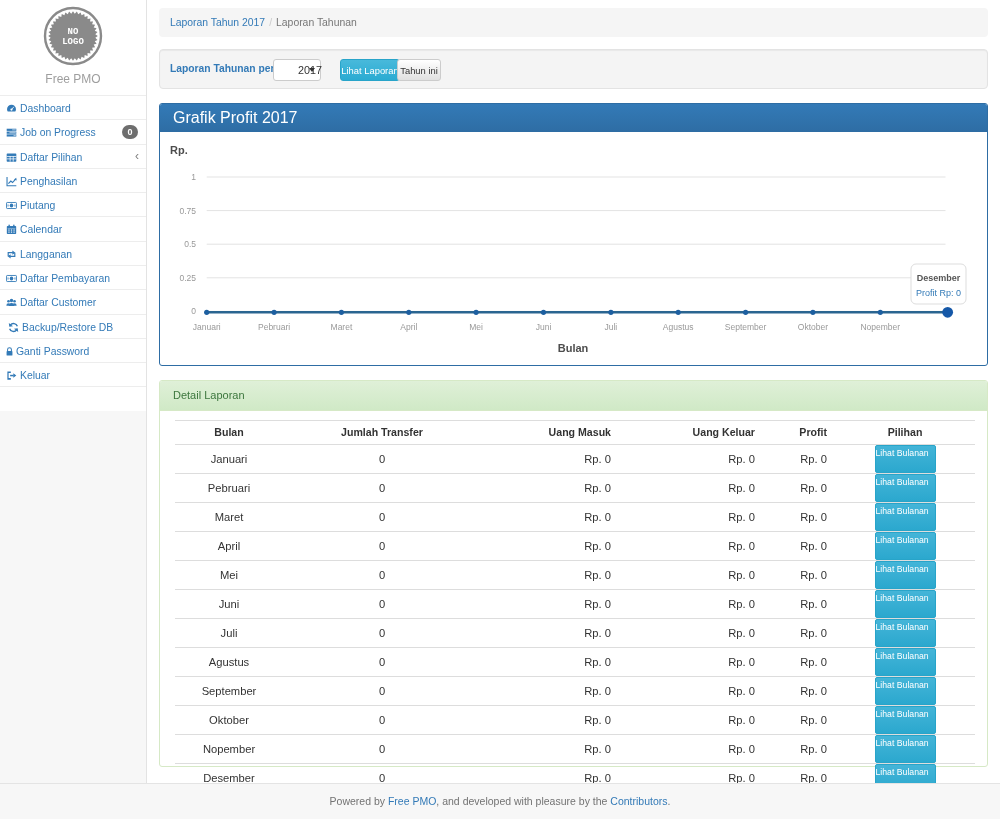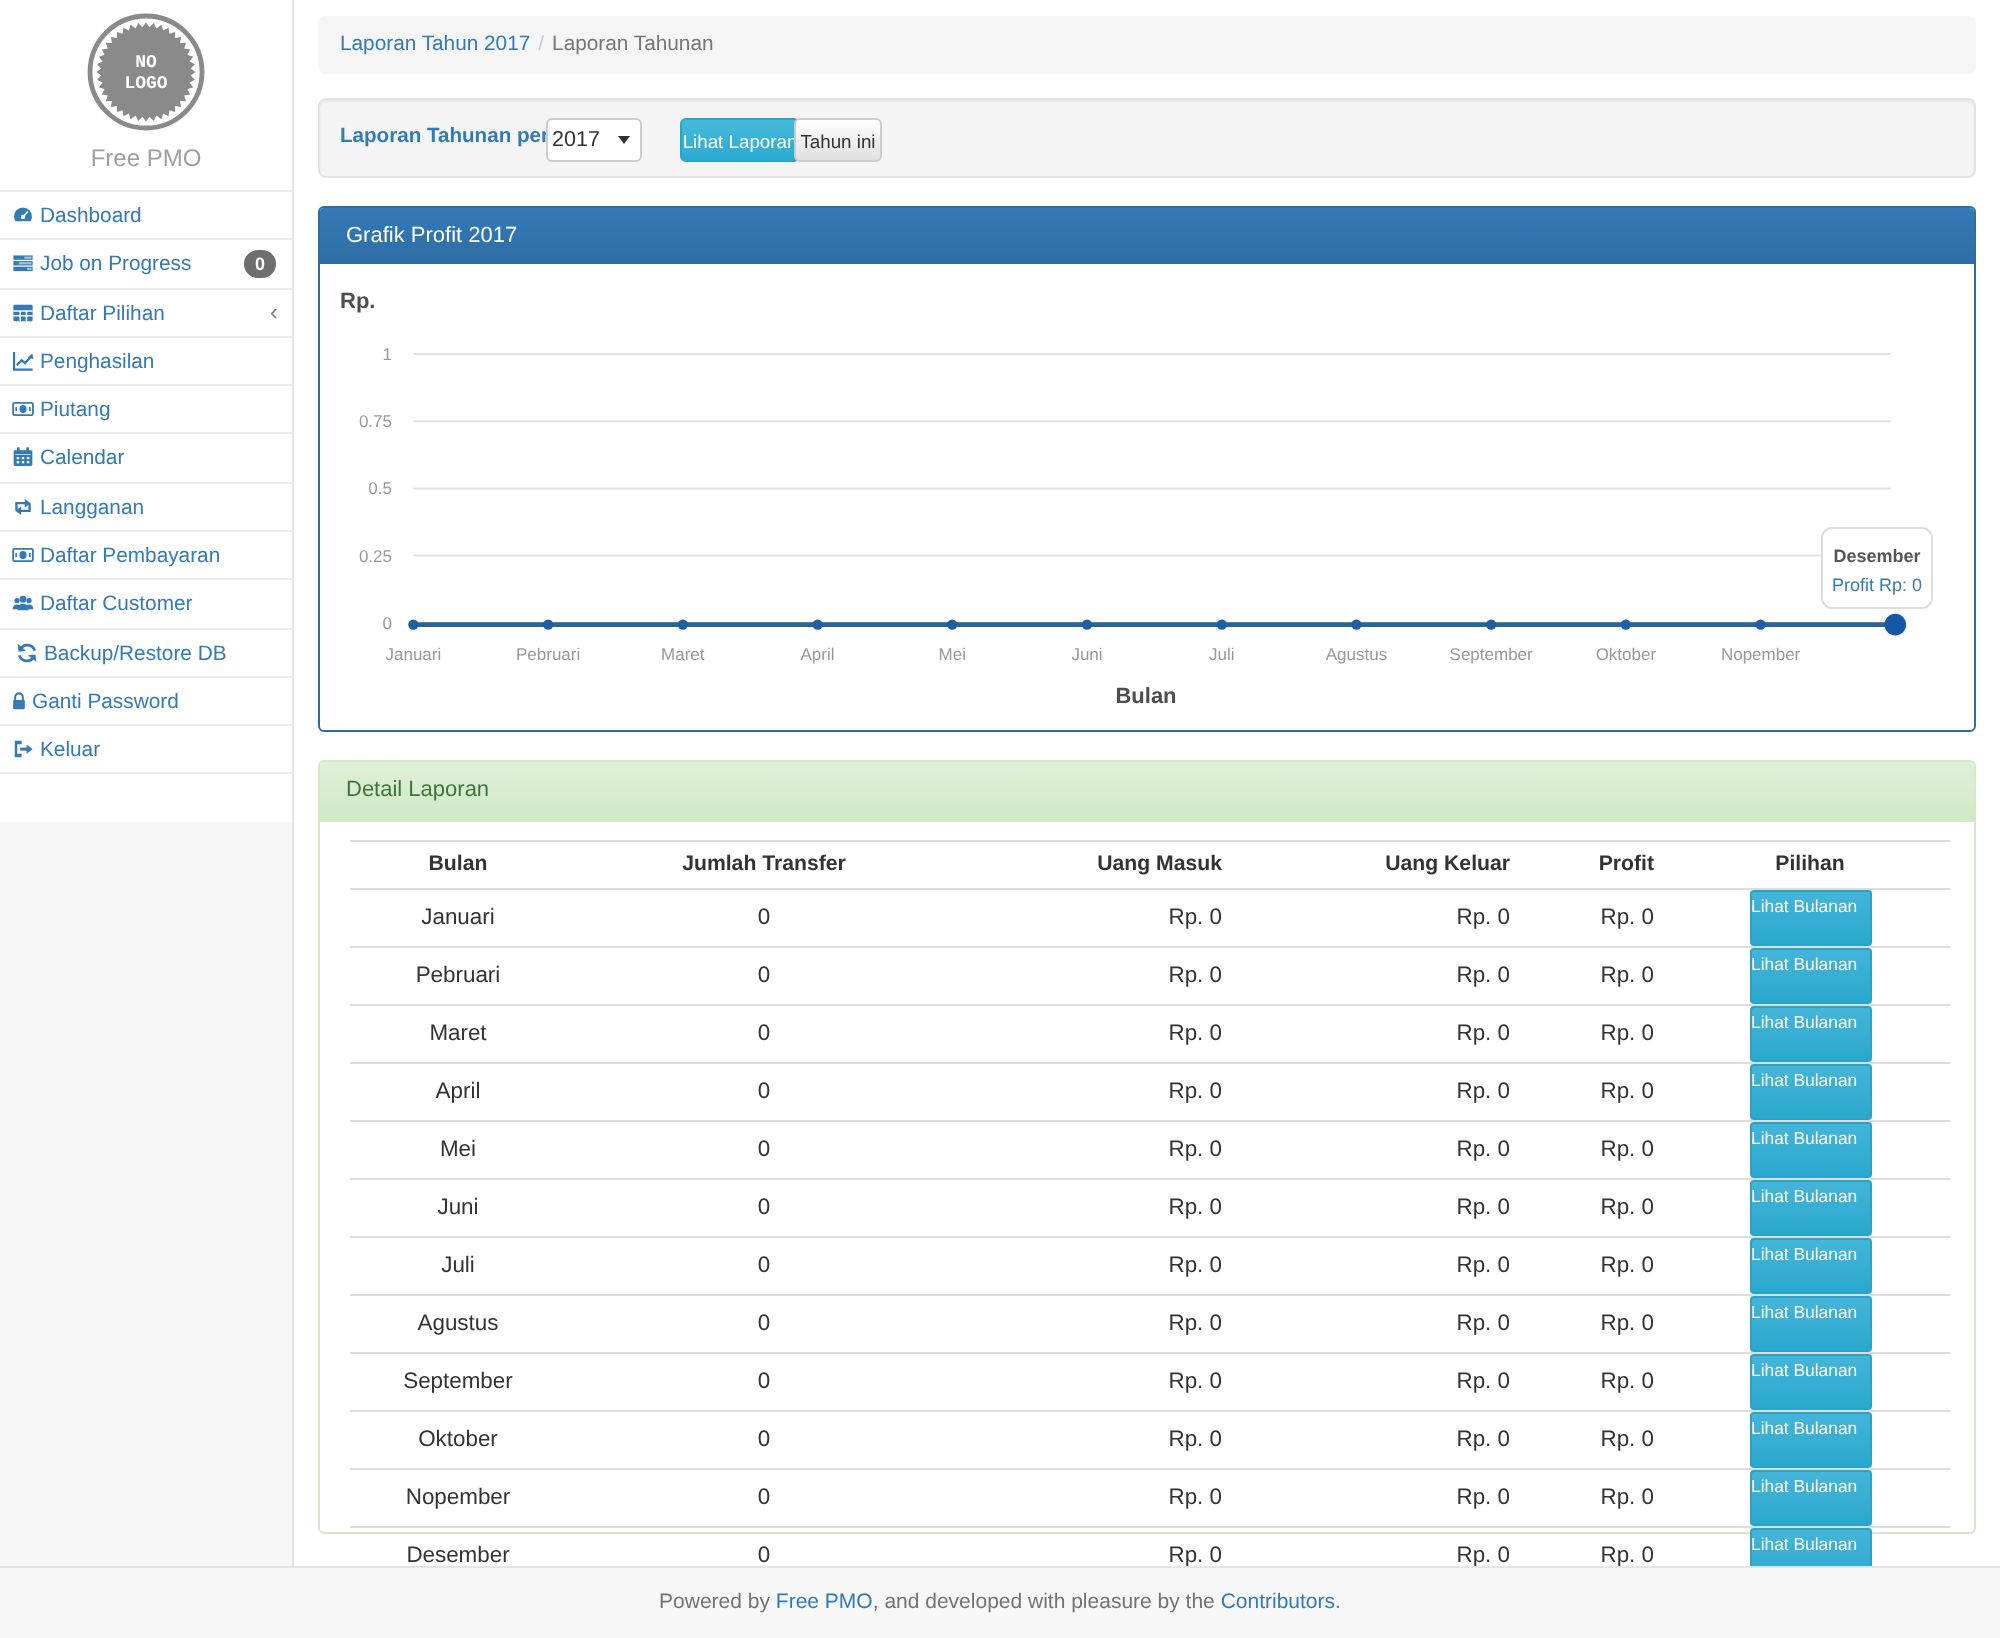--- a/index.html
+++ b/index.html
@@ -19,29 +19,29 @@
 #menu .chev { position:absolute; right:7px; top:0; color:#808080; font-size:12px; }
 
 
 #crumb { left:159px; top:8px; width:829px; height:29px; background:#f5f5f5; border-radius:4px; font-size:10.4px; line-height:29px; padding-left:11px; color:#777; }
 #crumb a { color:#337ab7; text-decoration:none; }
 #crumb .sep { color:#ccc; padding:0 4px; }
 
 
 #well { left:159px; top:49px; width:829px; height:40px; background:#f4f4f4; border:1px solid #e3e3e3; border-radius:4px; box-shadow:inset 0 1px 1px rgba(0,0,0,.05); }
 #well .lbl { position:absolute; left:10px; top:0; line-height:38px; font-size:10.3px; font-weight:bold; color:#337ab7; }
-#well .sel { position:absolute; left:113px; top:9px; width:48px; height:22px; background:#fff; border:1px solid #ccc; border-radius:3px; font-size:10.8px; color:#333; line-height:20px; padding-left:2px; }
+#well .sel { position:absolute; left:113px; top:9px; width:48px; height:22px; background:#fff; border:1px solid #ccc; border-radius:3px; font-size:10.8px; color:#333; line-height:20px; padding-left:24px; }
 #well .sel .car { position:absolute; right:5px; top:8px; width:0; height:0; border-left:3.5px solid transparent; border-right:3.5px solid transparent; border-top:4px solid #333; }
 .btn { display:inline-block; text-align:center; border-radius:3px; font-size:9.4px; }
 #btn-lihat { position:absolute; left:165px; top:9px; width:60px; height:22px; line-height:21px; color:#fff; background:linear-gradient(#48b9db,#2aabd2); border:1px solid #28a4c9;margin-left:15px; }
 #btn-tahun { position:absolute; left:237px; top:9px; width:44px; height:22px; line-height:21px; color:#333; background:linear-gradient(#fff,#e0e0e0); border:1px solid #ccc; }
 
 
 #chartpanel { left:159px; top:103px; width:829px; height:263px; border:1px solid #2e6da4; border-radius:3px; background:#fff; }
-#chartpanel .hd { height:28px; background:linear-gradient(#337ab7,#2e6da4); color:#fff; font-size:11px; line-height:28px; padding-left:13px; border-radius:2px 2px 0 0; }
+#chartpanel .hd { height:28px; background:linear-gradient(#337ab7,#2e6da4); color:#fff; font-size:16px; line-height:28px; padding-left:13px; border-radius:2px 2px 0 0; }
 
 
 #detailpanel { left:159px; top:380px; width:829px; height:387px; border:1px solid #d6e9c6; border-radius:3px; background:#fff; }
 #detailpanel .hd { height:30px; background:linear-gradient(#dff0d8,#d0e9c6); color:#3c763d; font-size:11px; line-height:29px; padding-left:13px; border-radius:2px 2px 0 0; border-bottom:1px solid #d6e9c6; }
 #rtable { position:absolute; left:15px; top:39px; width:800px; border-collapse:collapse; font-size:11.2px; color:#333; }
 #rtable th { font-size:10.6px; }
 #rtable td, #rtable th { border-top:1px solid #ddd; padding:0 8px; height:24.1px; }
 #rtable thead th { border-top:1px solid #ddd; border-bottom:1px solid #ddd; height:23.5px; }
 #rtable tr.last td { border-bottom:none; }
 .c1 { width:108px; text-align:center; }

